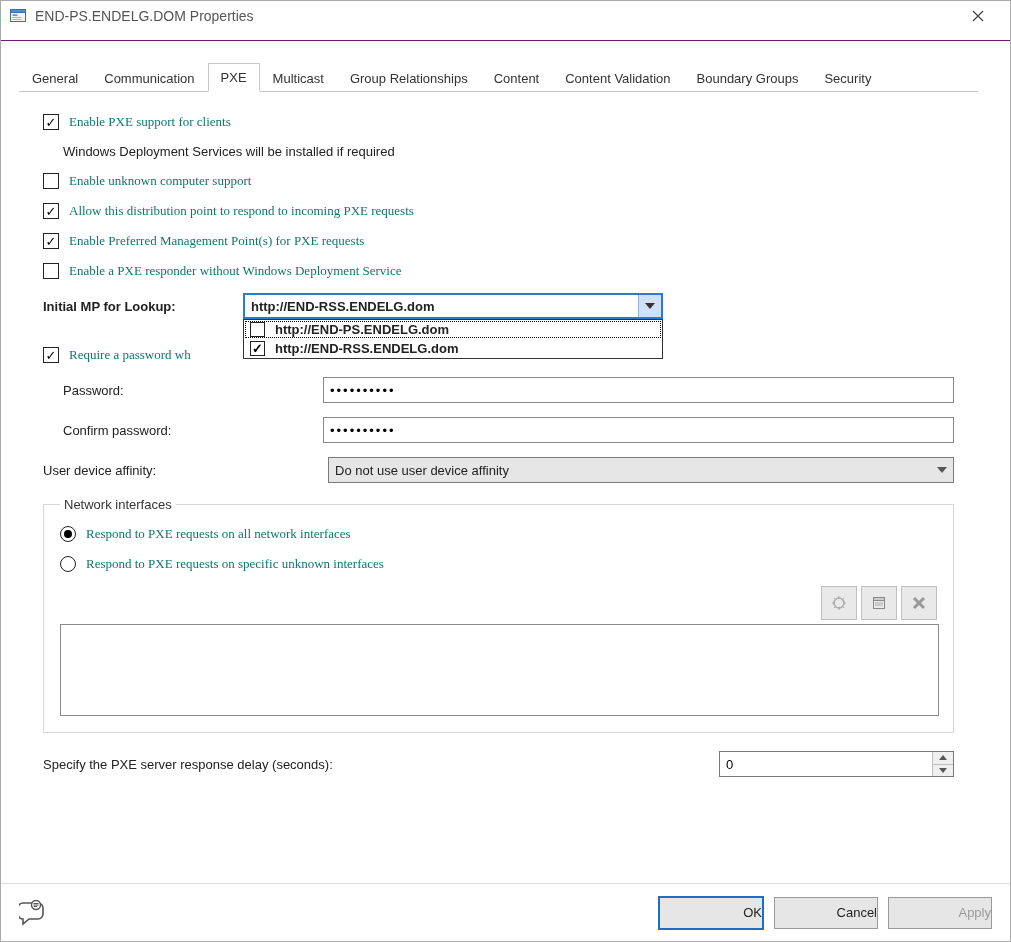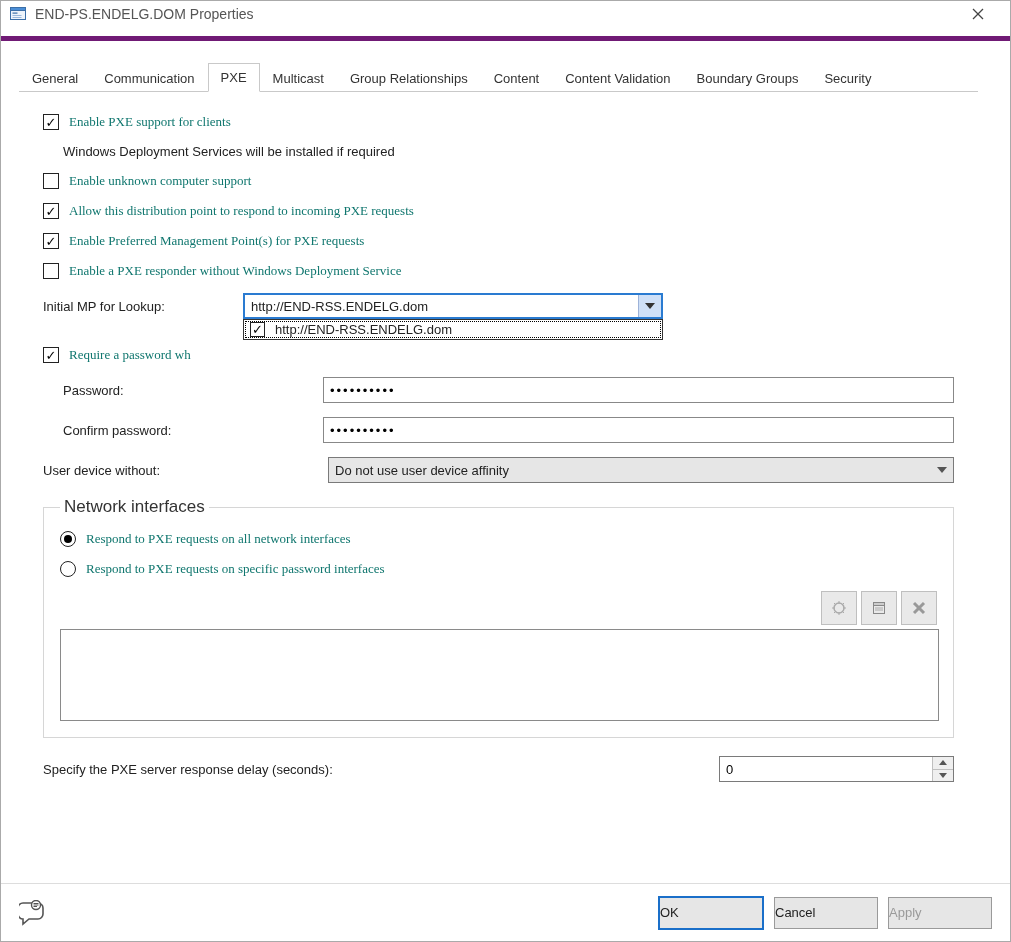--- a/index.html
+++ b/index.html
@@ -21,21 +21,21 @@
     flex-direction: column;
   }
   
   .title-bar {
     height: 40px;
     background: #fff;
     display: flex;
     align-items: center;
     padding: 0 10px 10px 8px;
     box-sizing: border-box;
-    border-bottom: 5px solid #701a75;
+    border-bottom: 1px solid #701a75;
   }
   .title-bar .app-icon {
     width: 18px; height: 18px;
     margin-right: 8px;
     display:flex; align-items:center; justify-content:center;
   }
   .title-bar .title-text {
     color: #555;
     font-size: 14px;
     flex: 1;
@@ -203,21 +203,21 @@
   
   fieldset.group {
     border: 1px solid #d6d6d6;
     margin: 12px 0 18px 0;
     padding: 14px 16px 16px 16px;
     position: relative;
   }
   fieldset.group legend {
     padding: 0 4px;
     color: #333;
-    font-size: 17px;
+    font-size: 13px;
   }
 
   
   .radio {
     width: 16px; height: 16px;
     border: 1px solid #222;
     border-radius: 50%;
     margin-right: 10px;
     display: inline-flex;
     align-items: center;
@@ -299,21 +299,21 @@
     display: flex;
     align-items: center;
   }
   .btn {
     min-width: 102px;
     height: 30px;
     border: 1px solid #9a9a9a;
     background: #e6e6e6;
     display: inline-flex;
     align-items: center;
-    justify-content: flex-start;
+    justify-content: flex-end;
     cursor: default;
     font-size: 13px;
   }
   .btn.primary {
     border: 2px solid #1a6fc9;
     background: #e6e6e6;
   }
   .btn.disabled {
     color: #9a9a9a;
   }
@@ -379,34 +379,38 @@
       <div class="row">
         <span class="cb checked"></span>
         <span class="lbl">Enable Preferred Management Point(s) for PXE requests</span>
       </div>
 
       <div class="row">
         <span class="cb"></span>
         <span class="lbl">Enable a PXE responder without Windows Deployment Service</span>
       </div>
 
-      <div class="form-row" style="margin-top:4px; position:relative;">
+      <div class="form-row" style="margin-top:4px; position:relative;font-weight:bold;">
         <div class="flabel" style="flex:0 0 200px;">Initial MP for Lookup:</div>
         <div style="width:420px; position:relative;">
           <div class="combo hlb">
             <span class="combo-text">http://END-RSS.ENDELG.dom</span>
             <span class="combo-btn">
               <svg viewBox="0 0 10 6">
                   <path d="M0 0 L5 6 L10 0 Z" fill="#333"></path>
                 </svg>
             </span>
           </div>
 
           <div class="dropdown-list" style="left:0; top:26px; width:420px;">
             <div class="ditem">
+              <span class="cb"></span>
+              <span>http://END-PS.ENDELG.dom</span>
+            </div>
+            <div class="ditem">
               <span class="cb checked"></span>
               <span>http://END-RSS.ENDELG.dom</span>
             </div>
           </div>
         </div>
       </div>
 
       <div class="row" style="margin-top:28px;">
         <span class="cb checked"></span>
         <span class="lbl">Require a password wh</span>
@@ -419,21 +423,21 @@
         </div>
       </div>
       <div class="form-row indent">
         <div class="flabel">Confirm password:</div>
         <div class="fcontrol">
           <input class="textin" type="text" value="••••••••••" style="">
         </div>
       </div>
 
       <div class="form-row" style="margin-top:6px;">
-        <div class="flabel" style="flex:0 0 285px;">User device without:</div>
+        <div class="flabel" style="flex:0 0 285px;">User device affinity:</div>
         <div class="fcontrol">
           <div class="combo combo-grey">
             <span class="combo-text">Do not use user device affinity</span>
             <span class="combo-btn">
               <svg viewBox="0 0 10 6">
                   <path d="M0 0 L5 6 L10 0 Z" fill="#555"></path>
                 </svg>
             </span>
           </div>
         </div>
@@ -441,21 +445,21 @@
 
       <fieldset class="group">
         <legend>Network interfaces</legend>
 
         <div class="row">
           <span class="radio selected"></span>
           <span class="lbl">Respond to PXE requests on all network interfaces</span>
         </div>
         <div class="row">
           <span class="radio"></span>
-          <span class="lbl">Respond to PXE requests on specific password interfaces</span>
+          <span class="lbl">Respond to PXE requests on specific unknown interfaces</span>
         </div>
 
         <div class="mini-toolbar">
           <div class="mini-btn">
             <svg viewBox="0 0 16 16" width="16" height="16">
               <circle cx="8" cy="8" r="5" fill="none" stroke="#aaa" stroke-width="1.5"></circle>
               <line x1="8" y1="1" x2="8" y2="4" stroke="#aaa"></line>
               <line x1="8" y1="12" x2="8" y2="15" stroke="#aaa"></line>
               <line x1="1" y1="8" x2="4" y2="8" stroke="#aaa"></line>
               <line x1="12" y1="8" x2="15" y2="8" stroke="#aaa"></line>

